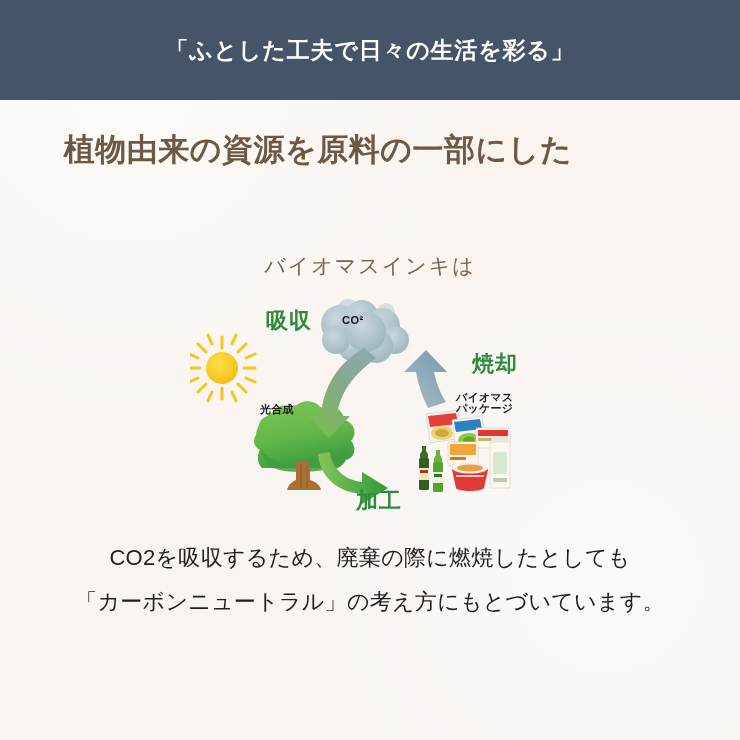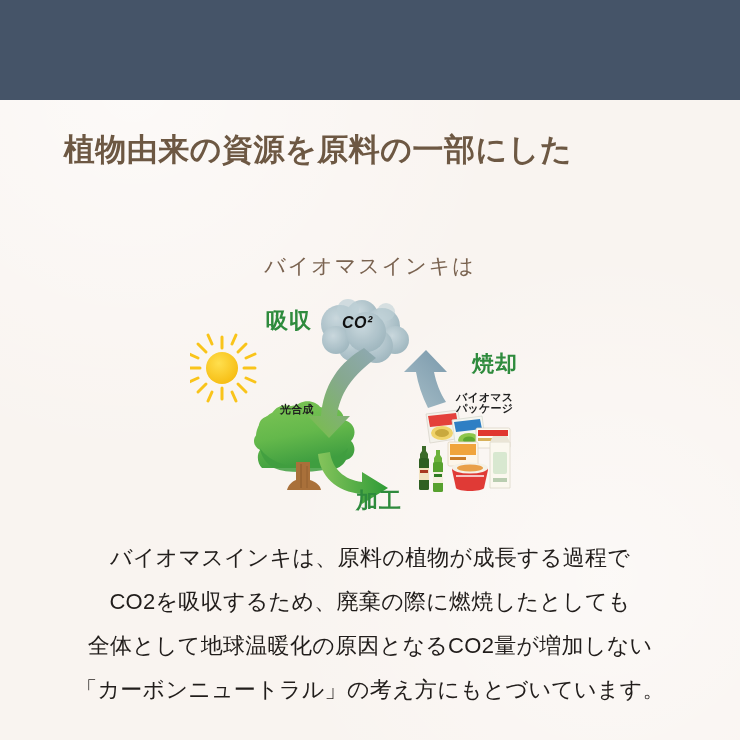--- a/index.html
+++ b/index.html
@@ -105,31 +105,30 @@
   .dlabel-black {
     color: #1f1f1f;
     font-size: 11px;
     letter-spacing: 0.2px;
     line-height: 11px;
     text-align: center;
   }
   .lbl-kyushu { left: 56px;  top: 10px; }
   .lbl-shoukyaku { left: 262px; top: 53px; }
   .lbl-kakou { left: 146px; top: 190px; }
-  .lbl-kougousei { left: 70px; top: 108px; }
+  .lbl-kougousei { left: 50px; top: 108px; }
   .lbl-package { left: 246px; top: 96px; }
   .lbl-co2 {
     position: absolute;
     left: 152px;
     top: 18px;
     color: #101010;
     font-weight: bold;
-    font-size: 16px;
+    font-size: 11px;
     letter-spacing: 0.5px;
-    font-style: italic;
   }
 
   
   .body-text {
     position: absolute;
     left: 0;
     top: 536px;
     width: 740px;
     text-align: center;
   }
@@ -140,20 +139,21 @@
     letter-spacing: 0.3px;
     white-space: nowrap;
   }
 </style>
 </head>
 <body>
 
 <div class="page">
 
   <div class="banner">
+    <div class="banner-line">「ふとした工夫で日々の生活を彩る」</div>
   </div>
 
   <div class="heading">
     <div class="heading-line">植物由来の資源を原料の一部にした</div>
   </div>
 
   <div class="diagram-title">バイオマスインキは</div>
 
   <div class="diagram">
 
@@ -317,19 +317,17 @@
     <div class="dlabel dlabel-green lbl-kakou">加工</div>
     <div class="dlabel dlabel-black lbl-kougousei">光合成</div>
     <div class="dlabel dlabel-black lbl-package">
       <div>バイオマス</div>
       <div>パッケージ</div>
     </div>
     <div class="lbl-co2">CO²</div>
   </div>
 
   <div class="body-text">
-    <div class="body-line">バイオマスインキは、原料の植物が成長する過程で</div>
     <div class="body-line">CO2を吸収するため、廃棄の際に燃焼したとしても</div>
-    <div class="body-line">全体として地球温暖化の原因となるCO2量が増加しない</div>
     <div class="body-line">「カーボンニュートラル」の考え方にもとづいています。</div>
   </div>
 
 </div>
 
 </body></html>

